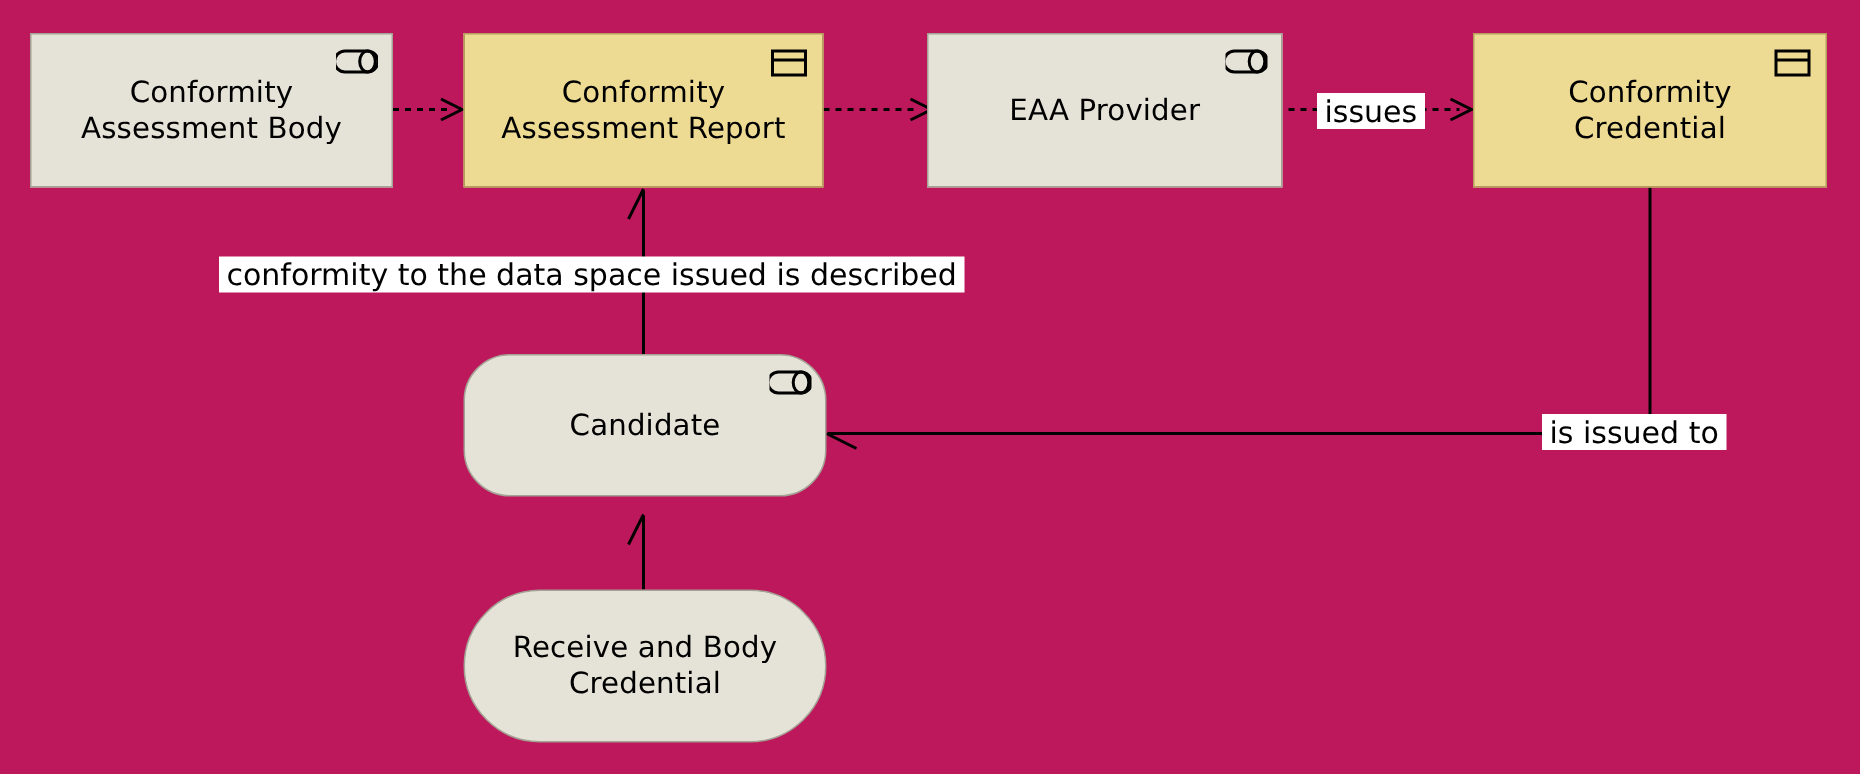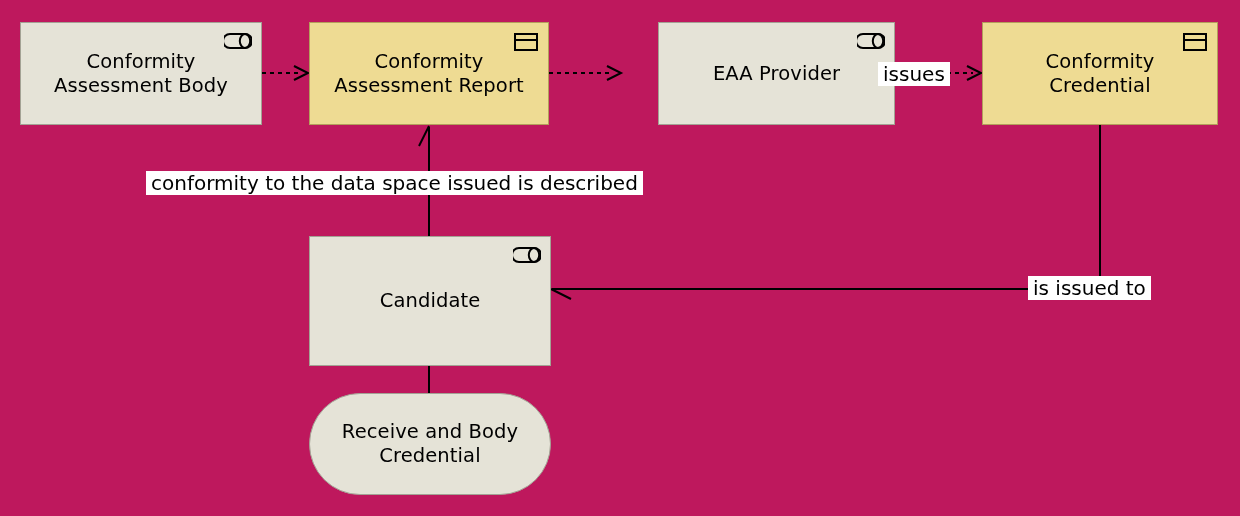--- a/index.html
+++ b/index.html
@@ -127,42 +127,42 @@
     <span class="node-icon">
       <svg width="26" height="20" viewBox="0 0 26 20" xmlns="http://www.w3.org/2000/svg">
         <rect x="2" y="2" width="22" height="16" fill="none" stroke="#000000" stroke-width="2"></rect>
         <line x1="2" y1="8" x2="24" y2="8" stroke="#000000" stroke-width="2"></line>
       </svg>
     </span>
     <span class="node-label">Conformity
 Assessment Report</span>
   </div>
 
-  <div class="node grey" style="left:658px; top:22px; width:237px; height:103px;text-align:center;">
+  <div class="node grey" style="left:618px; top:22px; width:237px; height:103px;text-align:center;">
     <span class="node-icon">
       <svg width="28" height="18" viewBox="0 0 28 18" xmlns="http://www.w3.org/2000/svg">
         <path d="M6 2 H21 A6.6 6.6 0 0 1 21 16 H6 A6.6 6.6 0 0 1 6 2 Z" fill="none" stroke="#000000" stroke-width="2"></path>
         <ellipse cx="21" cy="9" rx="5.2" ry="7" fill="none" stroke="#000000" stroke-width="2"></ellipse>
       </svg>
     </span>
     <span class="node-label">EAA Provider</span>
   </div>
 
   <div class="node yellow" style="left:982px; top:22px; width:236px; height:103px;">
     <span class="node-icon">
       <svg width="26" height="20" viewBox="0 0 26 20" xmlns="http://www.w3.org/2000/svg">
         <rect x="2" y="2" width="22" height="16" fill="none" stroke="#000000" stroke-width="2"></rect>
         <line x1="2" y1="8" x2="24" y2="8" stroke="#000000" stroke-width="2"></line>
       </svg>
     </span>
     <span class="node-label">Conformity
 Credential</span>
   </div>
 
-  <div class="node grey" style="left:309px; top:236px; width:242px; height:130px;">
+  <div class="node grey" style="left:309px; top:236px; width:242px; height:95px;border-radius:31px;">
     <span class="node-icon">
       <svg width="28" height="18" viewBox="0 0 28 18" xmlns="http://www.w3.org/2000/svg">
         <path d="M6 2 H21 A6.6 6.6 0 0 1 21 16 H6 A6.6 6.6 0 0 1 6 2 Z" fill="none" stroke="#000000" stroke-width="2"></path>
         <ellipse cx="21" cy="9" rx="5.2" ry="7" fill="none" stroke="#000000" stroke-width="2"></ellipse>
       </svg>
     </span>
     <span class="node-label">Candidate</span>
   </div>
 
   <div class="node grey pill" style="left:309px; top:393px; width:242px; height:102px;">

